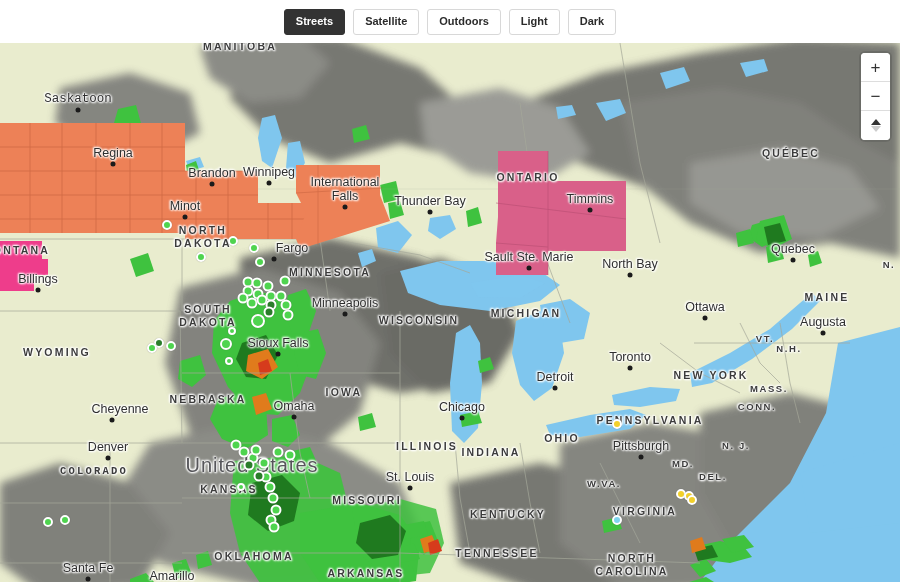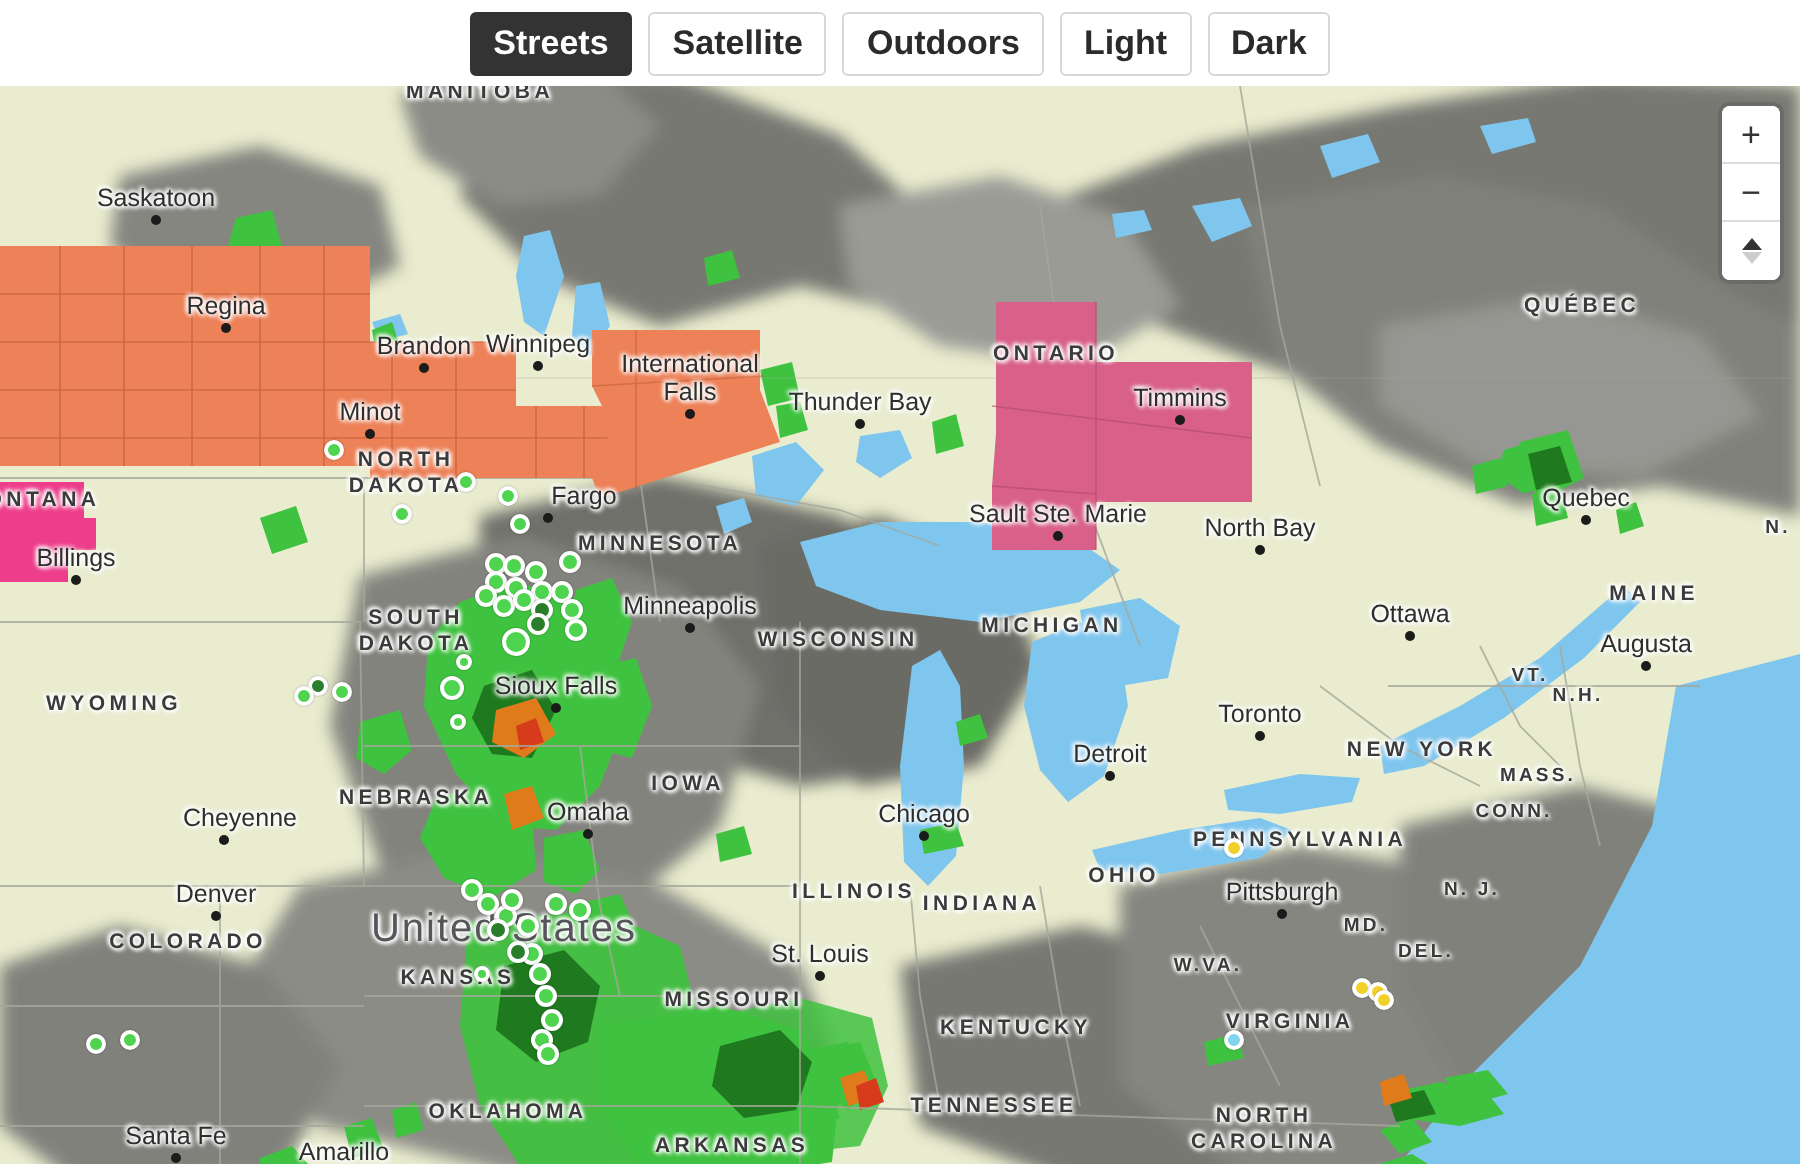--- a/index.html
+++ b/index.html
@@ -13,21 +13,21 @@
   #app { position: relative; width: 900px; height: 582px; background:#fff; }
 
   
   .style-switcher {
     position: absolute; top: 0; left: 0; width: 900px; height: 43px;
     display: flex; align-items: center; justify-content: center;
     gap: 8px; background: #ffffff; z-index: 40;
   }
   .style-btn {
     font-family: "Liberation Sans", sans-serif;
-    font-size: 17px; font-weight: bold; color: #2b2b2b;
+    font-size: 11px; font-weight: bold; color: #2b2b2b;
     background: #ffffff; border: 1px solid #d8d8d8;
     border-radius: 3px; padding: 6px 11px 7px 11px;
     line-height: 1; cursor: pointer; white-space: nowrap;
     box-shadow: 0 0 0 0 rgba(0,0,0,0);
   }
   .style-btn.active { background: #333333; color: #ffffff; border-color: #333333; }
 
   
   .map {
     position: absolute; top: 43px; left: 0; width: 900px; height: 580px;
@@ -341,30 +341,30 @@
           <div class="lbl statesm" style="left: 736px; top: 402px;">N. J.</div>
           <div class="lbl state" style="left: 650px; top: 377px;">PENNSYLVANIA</div>
           <div class="lbl statesm" style="left: 683px; top: 420px;">MD.</div>
           <div class="lbl statesm" style="left: 713px; top: 433px;">DEL.</div>
           <div class="lbl statesm" style="left: 604px; top: 440px;">W.VA.</div>
           <div class="lbl state" style="left: 645px; top: 468px;">VIRGINIA</div>
           <div class="lbl state" style="left: 508px; top: 471px;">KENTUCKY</div>
           <div class="lbl state" style="left: 497px; top: 510px;">TENNESSEE</div>
           <div class="lbl state" style="left: 632px; top: 515px;">NORTH</div>
           <div class="lbl state" style="left: 632px; top: 528px;">CAROLINA</div>
-          <div class="lbl state" style="left: 94px; top: 428px;">COLORADO</div>
+          <div class="lbl state" style="left: 94px; top: 428px; font-family: Liberation Mono, monospace;">COLORADO</div>
           <div class="lbl state" style="left: 229px; top: 446px;">KANSAS</div>
           <div class="lbl state" style="left: 367px; top: 457px;">MISSOURI</div>
           <div class="lbl state" style="left: 254px; top: 513px;">OKLAHOMA</div>
           <div class="lbl state" style="left: 366px; top: 530px;">ARKANSAS</div>
           <div class="lbl statesm" style="left: 889px; top: 221px;">N.</div>
         </div>
 
       <div id="cities">
-          <div class="lbl city" style="left: 78px; top: 56px;">Saskatoon</div>
+          <div class="lbl city" style="left: 78px; top: 56px; font-family: Liberation Mono, monospace;">Saskatoon</div>
           <div class="city-dot" style="left: 78px; top: 67px;"></div>
           <div class="lbl city" style="left: 113px; top: 110px;">Regina</div>
           <div class="city-dot" style="left: 113px; top: 121px;"></div>
           <div class="lbl city" style="left: 212px; top: 130px;">Brandon</div>
           <div class="city-dot" style="left: 212px; top: 141px;"></div>
           <div class="lbl city" style="left: 269px; top: 129px;">Winnipeg</div>
           <div class="city-dot" style="left: 269px; top: 140px;"></div>
           <div class="lbl city" style="left: 185px; top: 163px;">Minot</div>
           <div class="city-dot" style="left: 185px; top: 174px;"></div>
           <div class="lbl city" style="left: 274px; top: 205px; padding-left: 36px;">Fargo</div>

